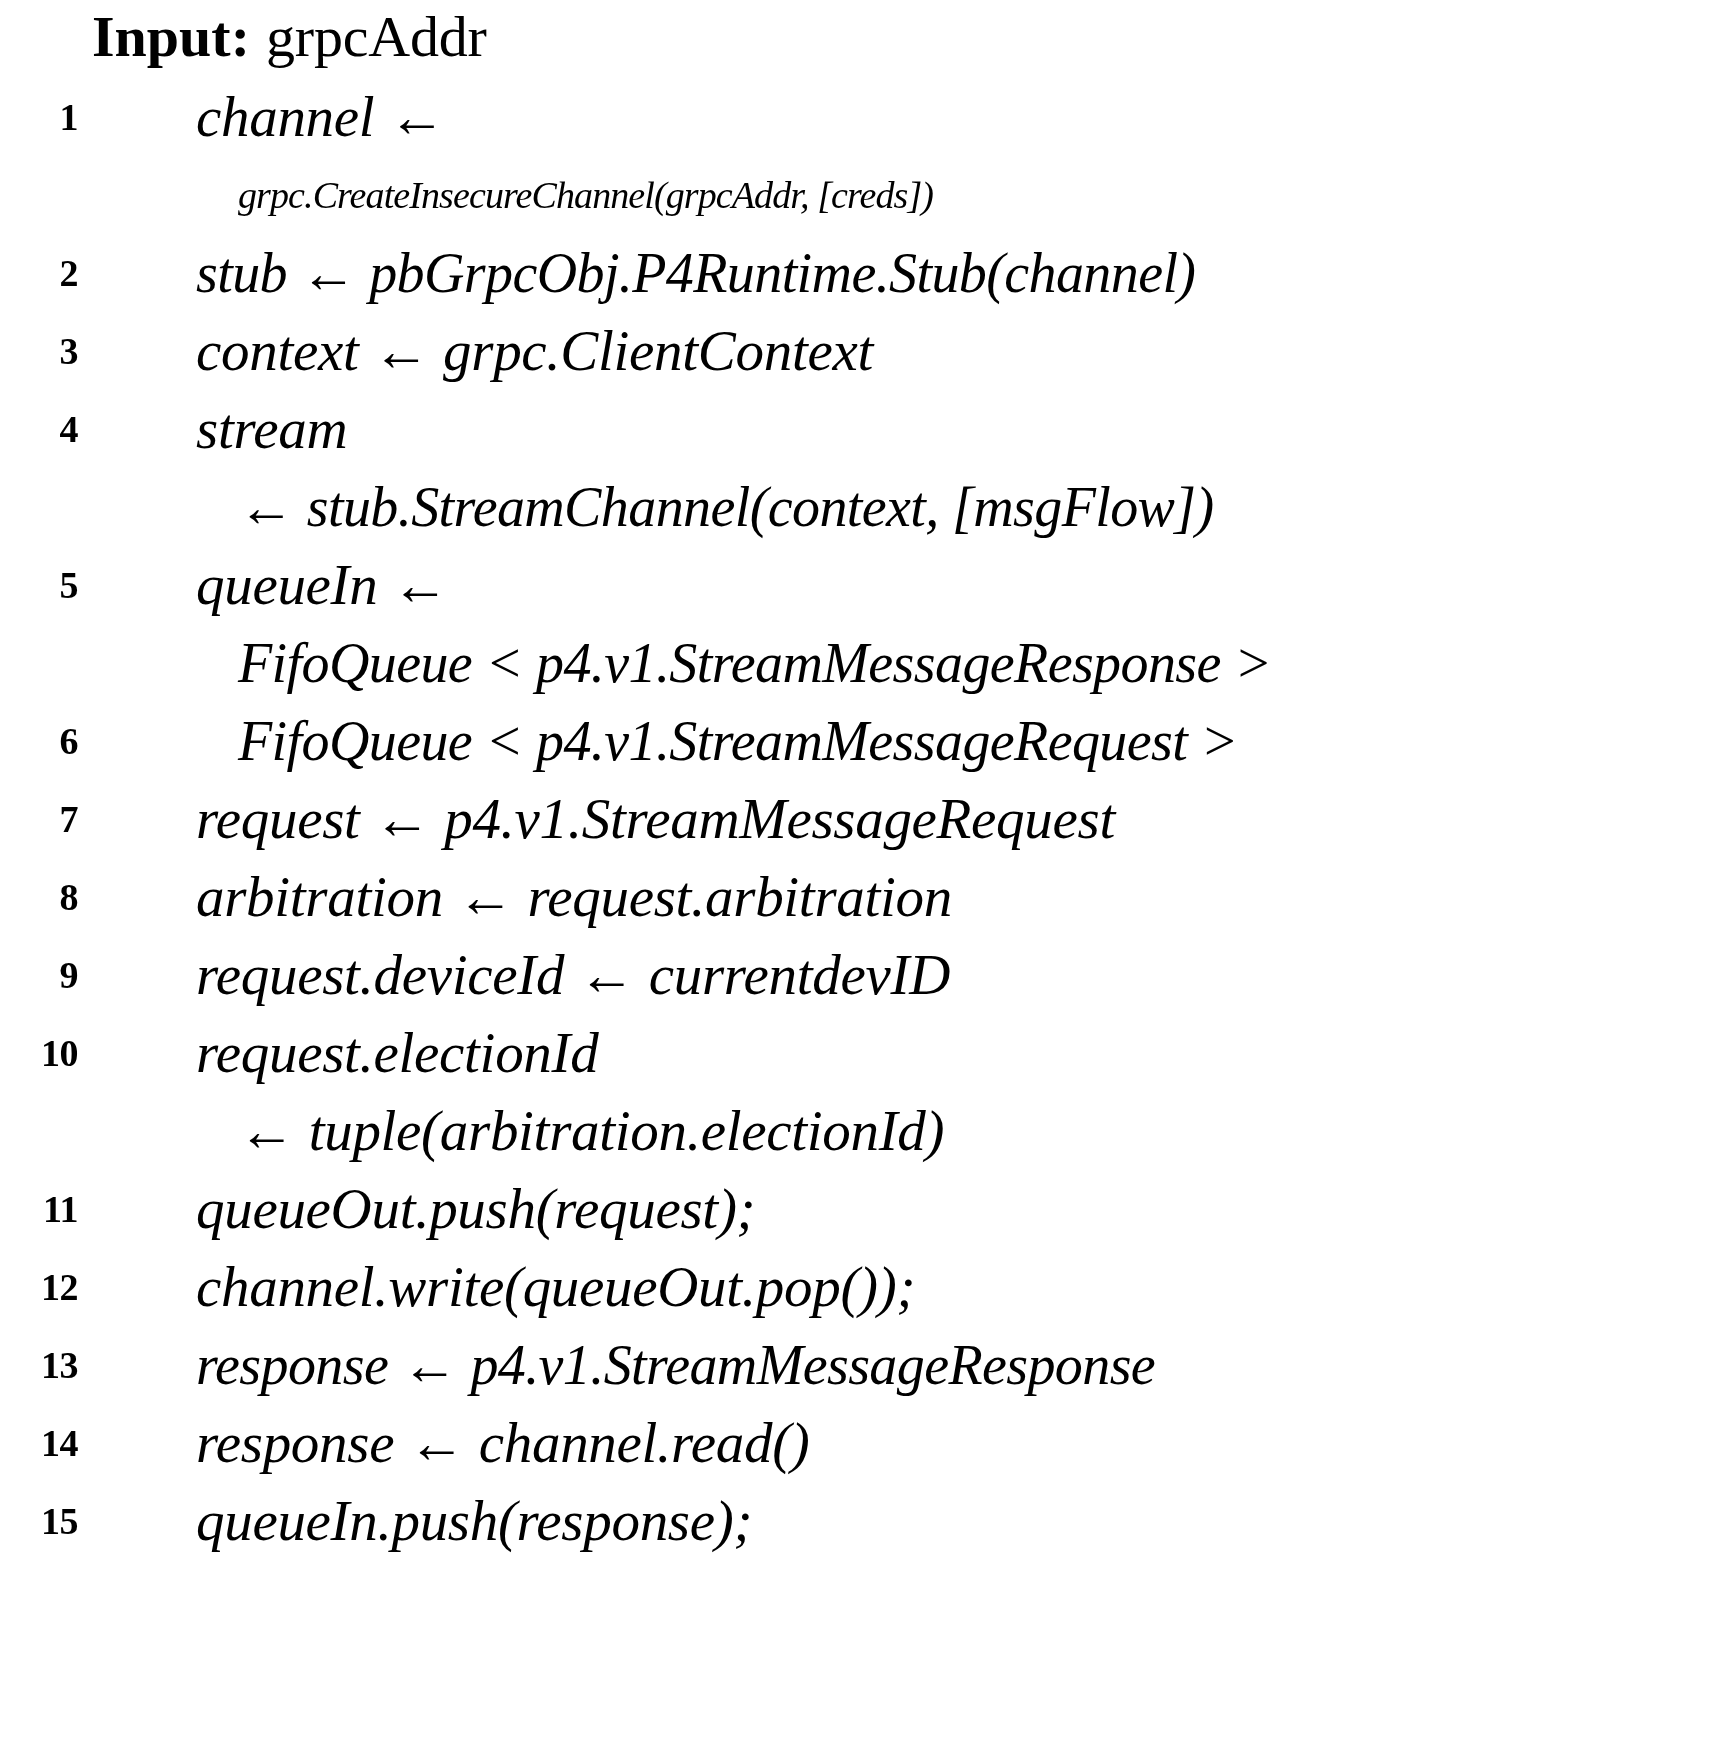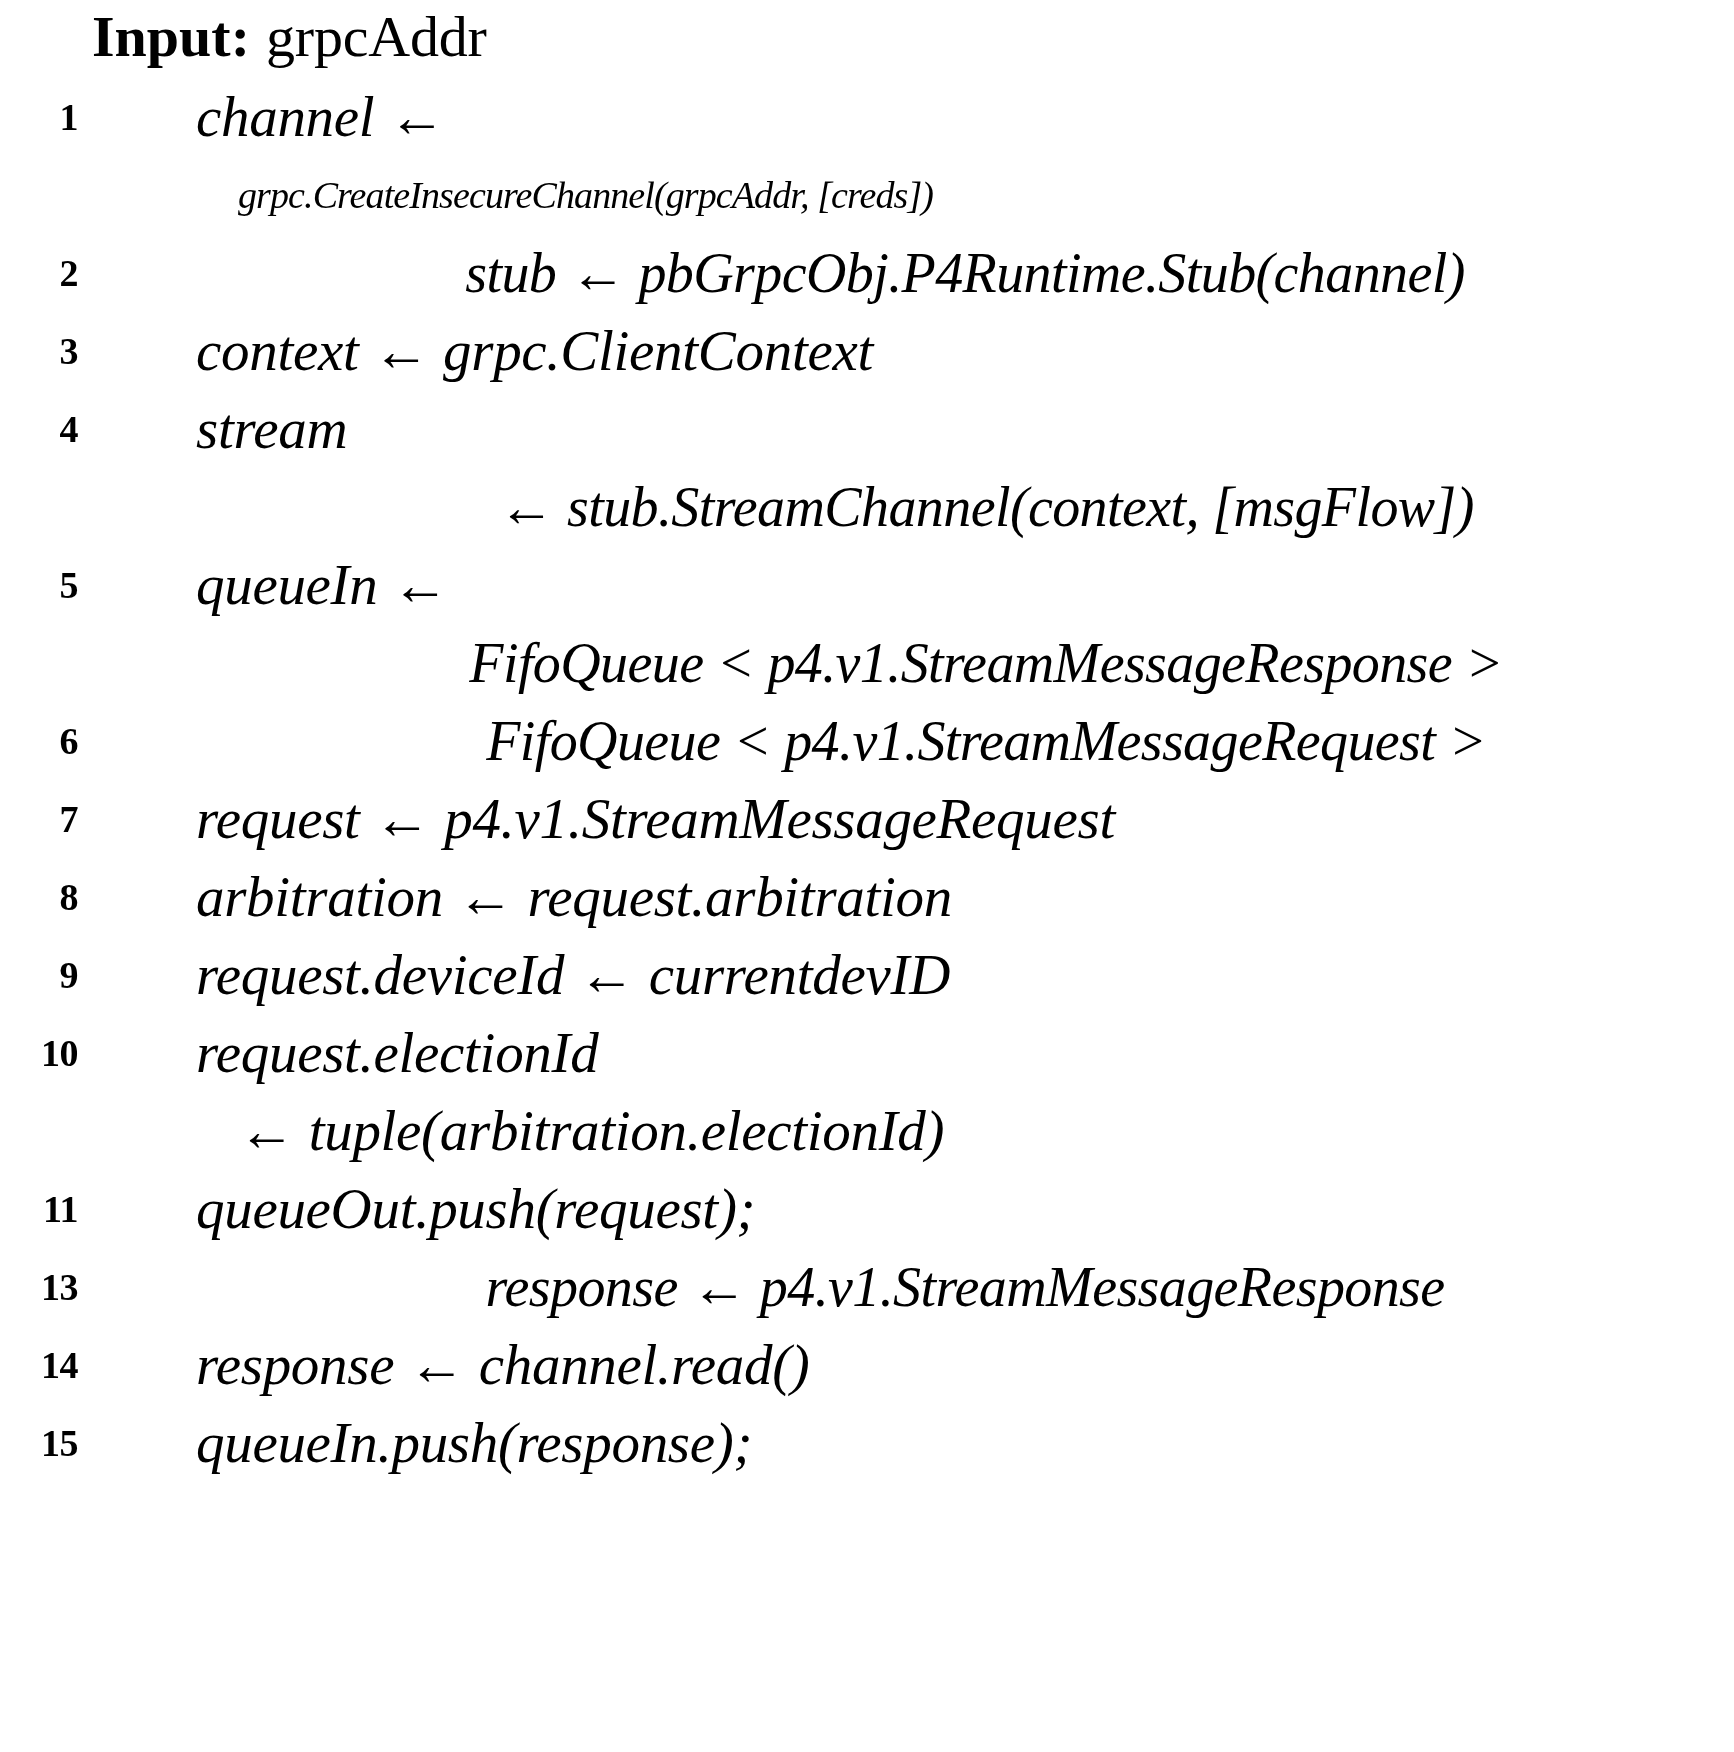--- a/index.html
+++ b/index.html
@@ -86,21 +86,20 @@
 
   
   .code-line.cont {
     padding-left: 42px;
   }
 
   
   .code-line.long {
     font-size: 56px;
     letter-spacing: -0.6px;
-    text-align: center;
   }
   .code-line.xlong {
     font-size: 38px;
     letter-spacing: -0.9px;
   }
 </style>
 </head>
 <body>
 
 <div class="algorithm">
@@ -174,20 +173,26 @@
           <div class="code-line cont">← tuple(arbitration.electionId)</div>
         </div>
       </div>
       <div class="step">
         <div class="step-num">11</div>
         <div class="step-body">
           <div class="code-line">queueOut.push(request);</div>
         </div>
       </div>
       <div class="step">
+        <div class="step-num">12</div>
+        <div class="step-body">
+          <div class="code-line">channel.write(queueOut.pop());</div>
+        </div>
+      </div>
+      <div class="step">
         <div class="step-num">13</div>
         <div class="step-body">
           <div class="code-line long">response ← p4.v1.StreamMessageResponse</div>
         </div>
       </div>
       <div class="step">
         <div class="step-num">14</div>
         <div class="step-body">
           <div class="code-line">response ← channel.read()</div>
         </div>

